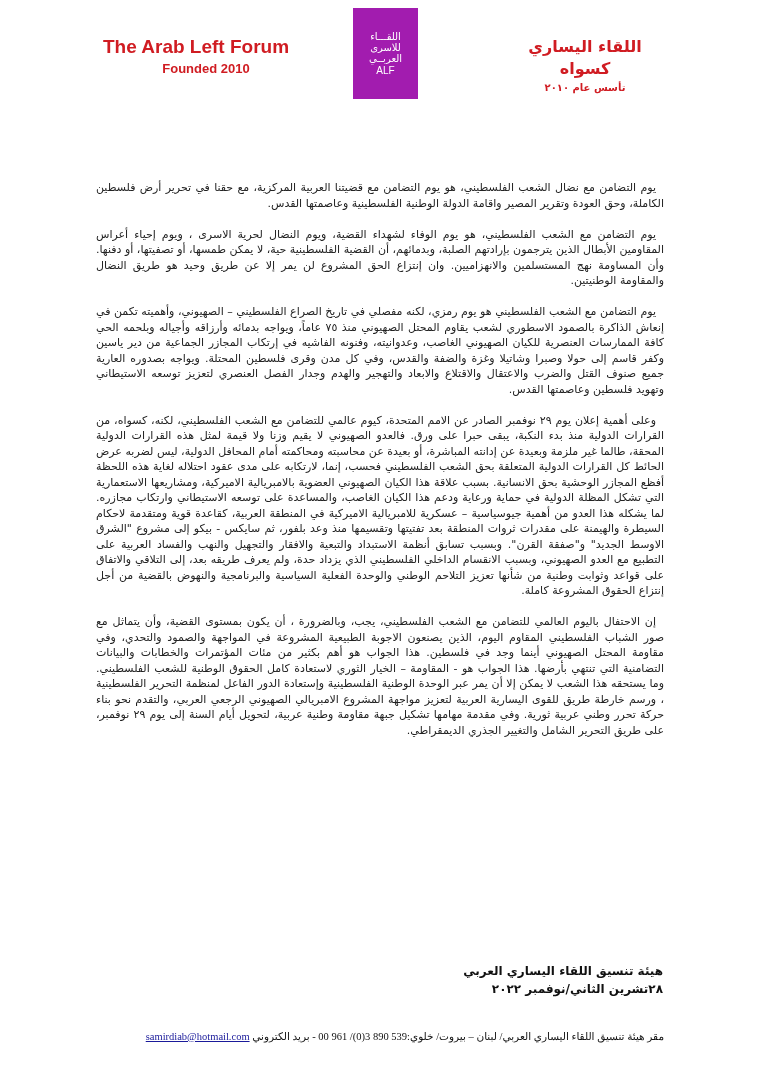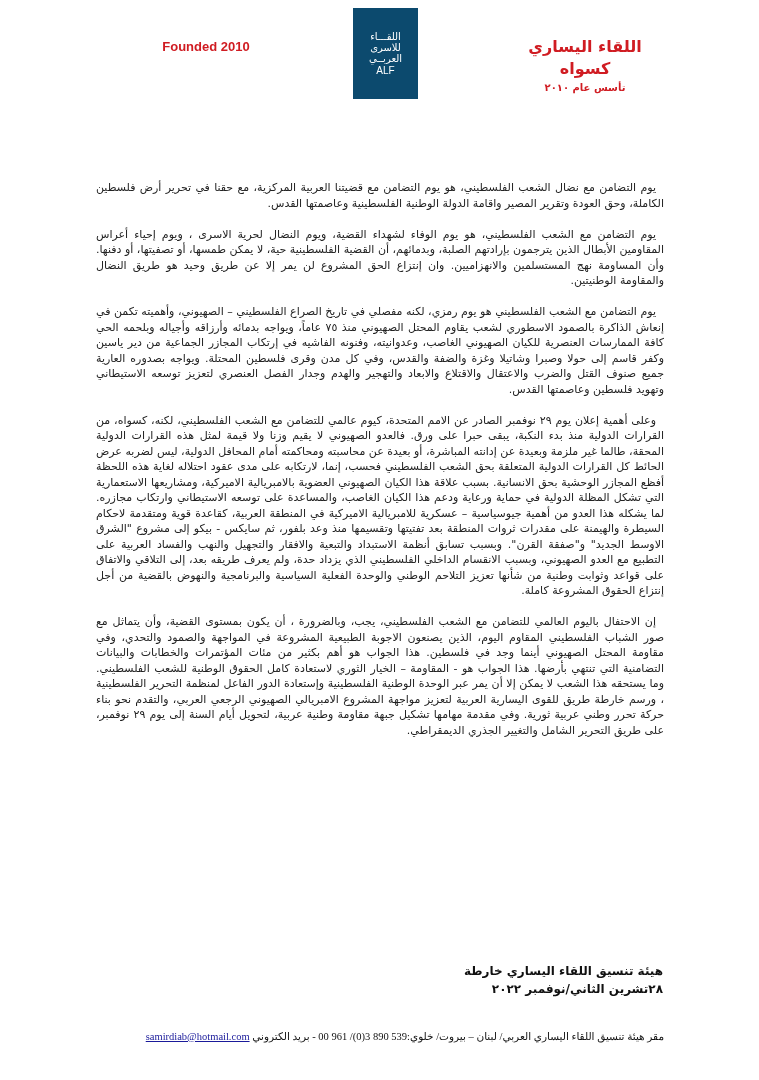--- a/index.html
+++ b/index.html
@@ -42,21 +42,21 @@
       line-height: 18px;
       margin-top: 2px;
       margin-left: 20px;
     }
     .logo {
       position: absolute;
       left: 353px;
       top: 8px;
       width: 65px;
       height: 91px;
-      background: #0c4a6e;
+      background: #a21caf;
       color: #fff;
       text-align: center;
       display: flex;
       flex-direction: column;
       justify-content: center;
       align-items: center;
     }
     .logo .ar {
       font-family: "DejaVu Sans", sans-serif;
       font-size: 10px;
@@ -145,20 +145,21 @@
       text-decoration: underline;
       font-weight: normal;
       margin-top: 25px;
     }
   </style>
 </head>
 <body>
 
 <div class="header">
   <div class="brand-en">
+    <div class="title">The Arab Left Forum</div>
     <div class="sub">Founded 2010</div>
   </div>
 
   <div class="logo">
     <div class="ar">اللقـــاء</div>
     <div class="ar">للاسرى</div>
     <div class="ar">العربــي</div>
     <div class="en">ALF</div>
   </div>
 
@@ -173,19 +174,19 @@
 
 <div class="doc-body">
   <p>يوم التضامن مع نضال الشعب الفلسطيني، هو يوم التضامن مع قضيتنا العربية المركزية، مع حقنا في تحرير أرض فلسطين الكاملة، وحق العودة وتقرير المصير واقامة الدولة الوطنية الفلسطينية وعاصمتها القدس.</p>
   <p>يوم التضامن مع الشعب الفلسطيني، هو يوم الوفاء لشهداء القضية، ويوم النضال لحرية الاسرى ، ويوم إحياء أعراس المقاومين الأبطال الذين يترجمون بإرادتهم الصلبة، وبدمائهم، أن القضية الفلسطينية حية، لا يمكن طمسها، أو تصفيتها، أو دفنها. وأن المساومة نهج المستسلمين والانهزاميين. وان إنتزاع الحق المشروع لن يمر إلا عن طريق وحيد هو طريق النضال والمقاومة الوطنيتين.</p>
   <p>يوم التضامن مع الشعب الفلسطيني هو يوم رمزي، لكنه مفصلي في تاريخ الصراع الفلسطيني – الصهيوني، وأهميته تكمن في إنعاش الذاكرة بالصمود الاسطوري لشعب يقاوم المحتل الصهيوني منذ ٧٥ عاماً، ويواجه بدمائه وأرزاقه وأجياله وبلحمه الحي كافة الممارسات العنصرية للكيان الصهيوني الغاصب، وعدوانيته، وفنونه الفاشيه في إرتكاب المجازر الجماعية من دير ياسين وكفر قاسم إلى حولا وصبرا وشاتيلا وغزة والضفة والقدس، وفي كل مدن وقرى فلسطين المحتلة. ويواجه بصدوره العارية جميع صنوف القتل والضرب والاعتقال والاقتلاع والابعاد والتهجير والهدم وجدار الفصل العنصري لتعزيز توسعه الاستيطاني وتهويد فلسطين وعاصمتها القدس.</p>
   <p>وعلى أهمية إعلان يوم ٢٩ نوفمبر الصادر عن الامم المتحدة، كيوم عالمي للتضامن مع الشعب الفلسطيني، لكنه، كسواه، من القرارات الدولية منذ بدء النكبة، يبقى حبرا على ورق. فالعدو الصهيوني لا يقيم وزنا ولا قيمة لمثل هذه القرارات الدولية المحقة، طالما غير ملزمة وبعيدة عن إدانته المباشرة، أو بعيدة عن محاسبته ومحاكمته أمام المحافل الدولية، ليس لضربه عرض الحائط كل القرارات الدولية المتعلقة بحق الشعب الفلسطيني فحسب، إنما، لارتكابه على مدى عقود احتلاله لغاية هذه اللحظة أفظع المجازر الوحشية بحق الانسانية. بسبب علاقة هذا الكيان الصهيوني العضوية بالامبريالية الاميركية، ومشاريعها الاستعمارية التي تشكل المظلة الدولية في حماية ورعاية ودعم هذا الكيان الغاصب، والمساعدة على توسعه الاستيطاني وارتكاب مجازره. لما يشكله هذا العدو من أهمية جيوسياسية – عسكرية للامبريالية الاميركية في المنطقة العربية، كقاعدة قوية ومتقدمة لاحكام السيطرة والهيمنة على مقدرات ثروات المنطقة بعد تفتيتها وتقسيمها منذ وعد بلفور، ثم سايكس - بيكو إلى مشروع "الشرق الاوسط الجديد" و"صفقة القرن". وبسبب تسابق أنظمة الاستبداد والتبعية والافقار والتجهيل والنهب والفساد العربية على التطبيع مع العدو الصهيوني، وبسبب الانقسام الداخلي الفلسطيني الذي يزداد حدة، ولم يعرف طريقه بعد، إلى التلاقي والاتفاق على قواعد وثوابت وطنية من شأنها تعزيز التلاحم الوطني والوحدة الفعلية السياسية والبرنامجية والنهوض بالقضية من أجل إنتزاع الحقوق المشروعة كاملة.</p>
   <p>إن الاحتفال باليوم العالمي للتضامن مع الشعب الفلسطيني، يجب، وبالضرورة ، أن يكون بمستوى القضية، وأن يتماثل مع صور الشباب الفلسطيني المقاوم اليوم، الذين يصنعون الاجوبة الطبيعية المشروعة في المواجهة والصمود والتحدي، وفي مقاومة المحتل الصهيوني أينما وجد في فلسطين. هذا الجواب هو أهم بكثير من مئات المؤتمرات والخطابات والبيانات التضامنية التي تنتهي بأرضها. هذا الجواب هو - المقاومة – الخيار الثوري لاستعادة كامل الحقوق الوطنية للشعب الفلسطيني. وما يستحقه هذا الشعب لا يمكن إلا أن يمر عبر الوحدة الوطنية الفلسطينية وإستعادة الدور الفاعل لمنظمة التحرير الفلسطينية ، ورسم خارطة طريق للقوى اليسارية العربية لتعزيز مواجهة المشروع الامبريالي الصهيوني الرجعي العربي، والتقدم نحو بناء حركة تحرر وطني عربية ثورية. وفي مقدمة مهامها تشكيل جبهة مقاومة وطنية عربية، لتحويل أيام السنة إلى يوم ٢٩ نوفمبر، على طريق التحرير الشامل والتغيير الجذري الديمقراطي.</p>
 </div>
 
 <div class="signature">
-  <div>هيئة تنسيق اللقاء اليساري خارطة</div>
+  <div>هيئة تنسيق اللقاء اليساري العربي</div>
   <div>٢٨تشرين الثاني/نوفمبر ٢٠٢٢</div>
 </div>
 
 <div class="footer">
   <span>مقر هيئة تنسيق اللقاء اليساري العربي/ لبنان – بيروت/ خلوي:539 890 3(0)/ 961 00 - بريد الكتروني </span><a href="mailto:samirdiab@hotmail.com">samirdiab@hotmail.com</a>
 </div>
 
 </body></html>

